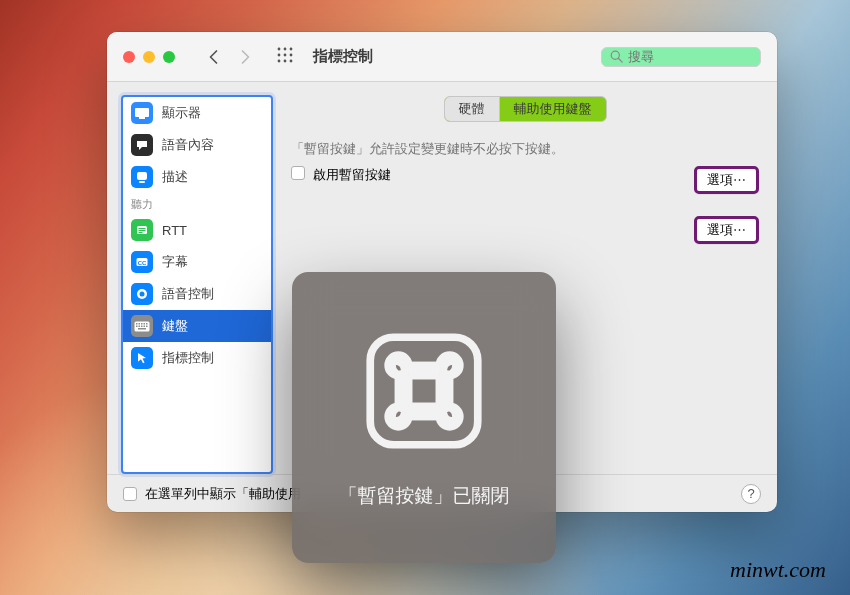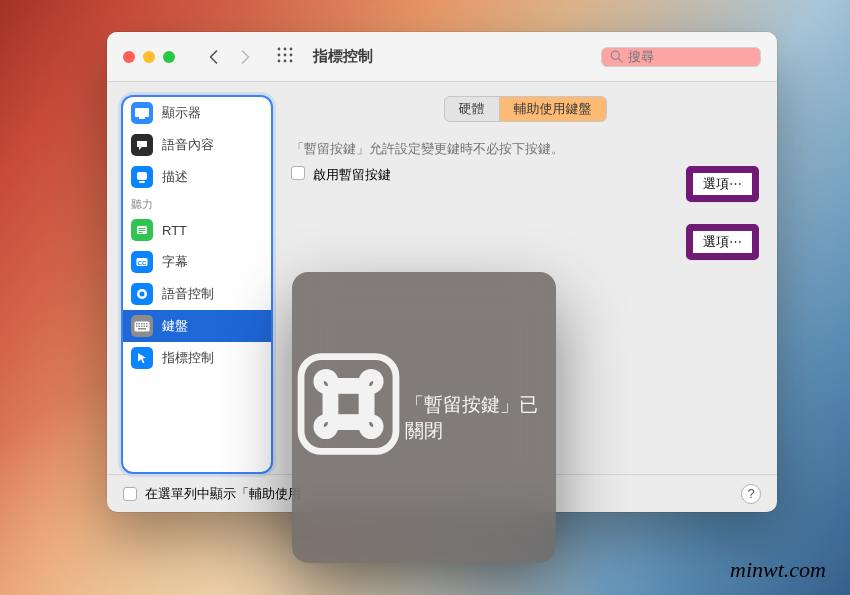--- a/index.html
+++ b/index.html
@@ -28,57 +28,57 @@
   display: flex; align-items: center; padding: 0 16px;
   gap: 8px;
 }
 .traffic { display:flex; gap:8px; margin-right: 18px;}
 .tl { width:12px; height:12px; border-radius:50%; }
 .tl.r { background:#ff5f57; } .tl.y{background:#ffbd2e;} .tl.g{background:#28c940;}
 .navbtn { width:24px; height:24px; display:flex; align-items:center; justify-content:center; color:#555; border-radius:5px;}
 .navbtn svg{width:11px;height:16px;}
 .grid-icon{margin:0 8px 0 12px; color:#555;}
 .wtitle { font-size:15px; font-weight:600; color:#3d3d3d; margin-left:4px; flex:1;}
-.search { display:flex; align-items:center; background:#fca5a5; border:1px solid #d0d0d0; border-radius:6px; padding:3px 8px; width:160px; height:20px;}
+.search { display:flex; align-items:center; background:#86efac; border:1px solid #d0d0d0; border-radius:6px; padding:3px 8px; width:160px; height:20px;}
 .search svg{width:13px;height:13px;color:#8a8a8a;margin-right:5px;flex-shrink:0;}
 .search input{border:none;outline:none;font-size:13px;color:#555;width:100%;background:transparent;}
 .content { display:flex; height:calc(100% - 50px - 38px); }
 .sidebar {
   width:152px; margin:13px 0 0 14px;
-  border:2px solid #3b82f6; border-radius:12px;
+  border:2px solid #3b82f6; border-radius:4px;
   background:#fff; overflow-y:auto;
   box-shadow: 0 0 0 3px rgba(59,130,246,0.15);
 }
 .sb-item{display:flex;align-items:center;height:32px;padding:0 8px;gap:9px;cursor:pointer;}
 .sb-item.sel{background:#1f68d8;color:#fff;}
 .sb-cat{font-size:11px;color:#888;padding:4px 8px 2px;}
 .sb-ico{width:22px;height:22px;display:flex;align-items:center;justify-content:center;border-radius:5px;flex-shrink:0;}
 .sb-lbl{font-size:13px;color:#3d3d3d;white-space:nowrap;}
 .sb-item.sel .sb-lbl{color:#fff;}
 .main { flex:1; padding:14px 18px 0 18px; }
 .tabseg{display:flex;justify-content:center;margin-bottom:18px;}
-.seg{display:flex;border:1px solid #c6c6c6;border-radius:6px;overflow:hidden;background:#fdba74;}
+.seg{display:flex;border:1px solid #c6c6c6;border-radius:6px;overflow:hidden;background:#84cc16;}
 .segbtn{padding:3px 14px;font-size:13px;color:#3a3a3a;border-right:1px solid #c6c6c6;cursor:pointer;}
 .segbtn:last-child{border-right:none;}
 .segbtn.active{background:#e3e3e3;}
 .section{margin-bottom:22px;}
 .desc{font-size:13px;color:#737373;margin-bottom:8px;}
 .row{display:flex;align-items:flex-start;gap:8px;}
 .chk{width:14px;height:14px;border:1px solid #b0b0b0;border-radius:3px;background:#fff;}
-.optbtn{margin-left:auto;padding:2px 10px;font-size:13px;background:#fff;border:7px solid #701a75;border-radius:5px;box-shadow:0 1px 0 rgba(0,0,0,0.05);cursor:pointer;}
+.optbtn{margin-left:auto;padding:2px 10px;font-size:13px;background:#fff;border:3px solid #701a75;border-radius:5px;box-shadow:0 1px 0 rgba(0,0,0,0.05);cursor:pointer;}
 .bottom-bar{position:absolute;bottom:0;left:0;right:0;height:38px;border-top:1px solid #d4d4d4;display:flex;align-items:center;padding:0 16px;gap:8px;}
 .help{margin-left:auto;width:20px;height:20px;border:1px solid #b0b0b0;border-radius:50%;display:flex;align-items:center;justify-content:center;font-size:13px;color:#555;background:#fff;cursor:pointer;}
 
 .overlay {
   position:absolute; left:292px; top:272px;
   width:264px; height:291px;
   background:rgba(110,105,102,0.85);
   backdrop-filter:blur(20px);
   border-radius:16px;
-  display:flex;flex-direction:row;align-items:center;justify-content:center;
+  display:flex;flex-direction:column;align-items:center;justify-content:center;
   box-shadow:0 30px 70px rgba(0,0,0,0.45);
   color:#f2f2f2;
 }
 .overlay svg{width:128px;height:128px;color:#f2f2f2;margin-bottom:28px;}
 .overlay-text{font-size:19px;font-weight:400;color:#f5f5f5;}
 .watermark{position:absolute;right:24px;bottom:12px;font-family:cursive;font-style:italic;color:#000000;font-size:22px;}
 </style>
 </head>
 <body>
 

